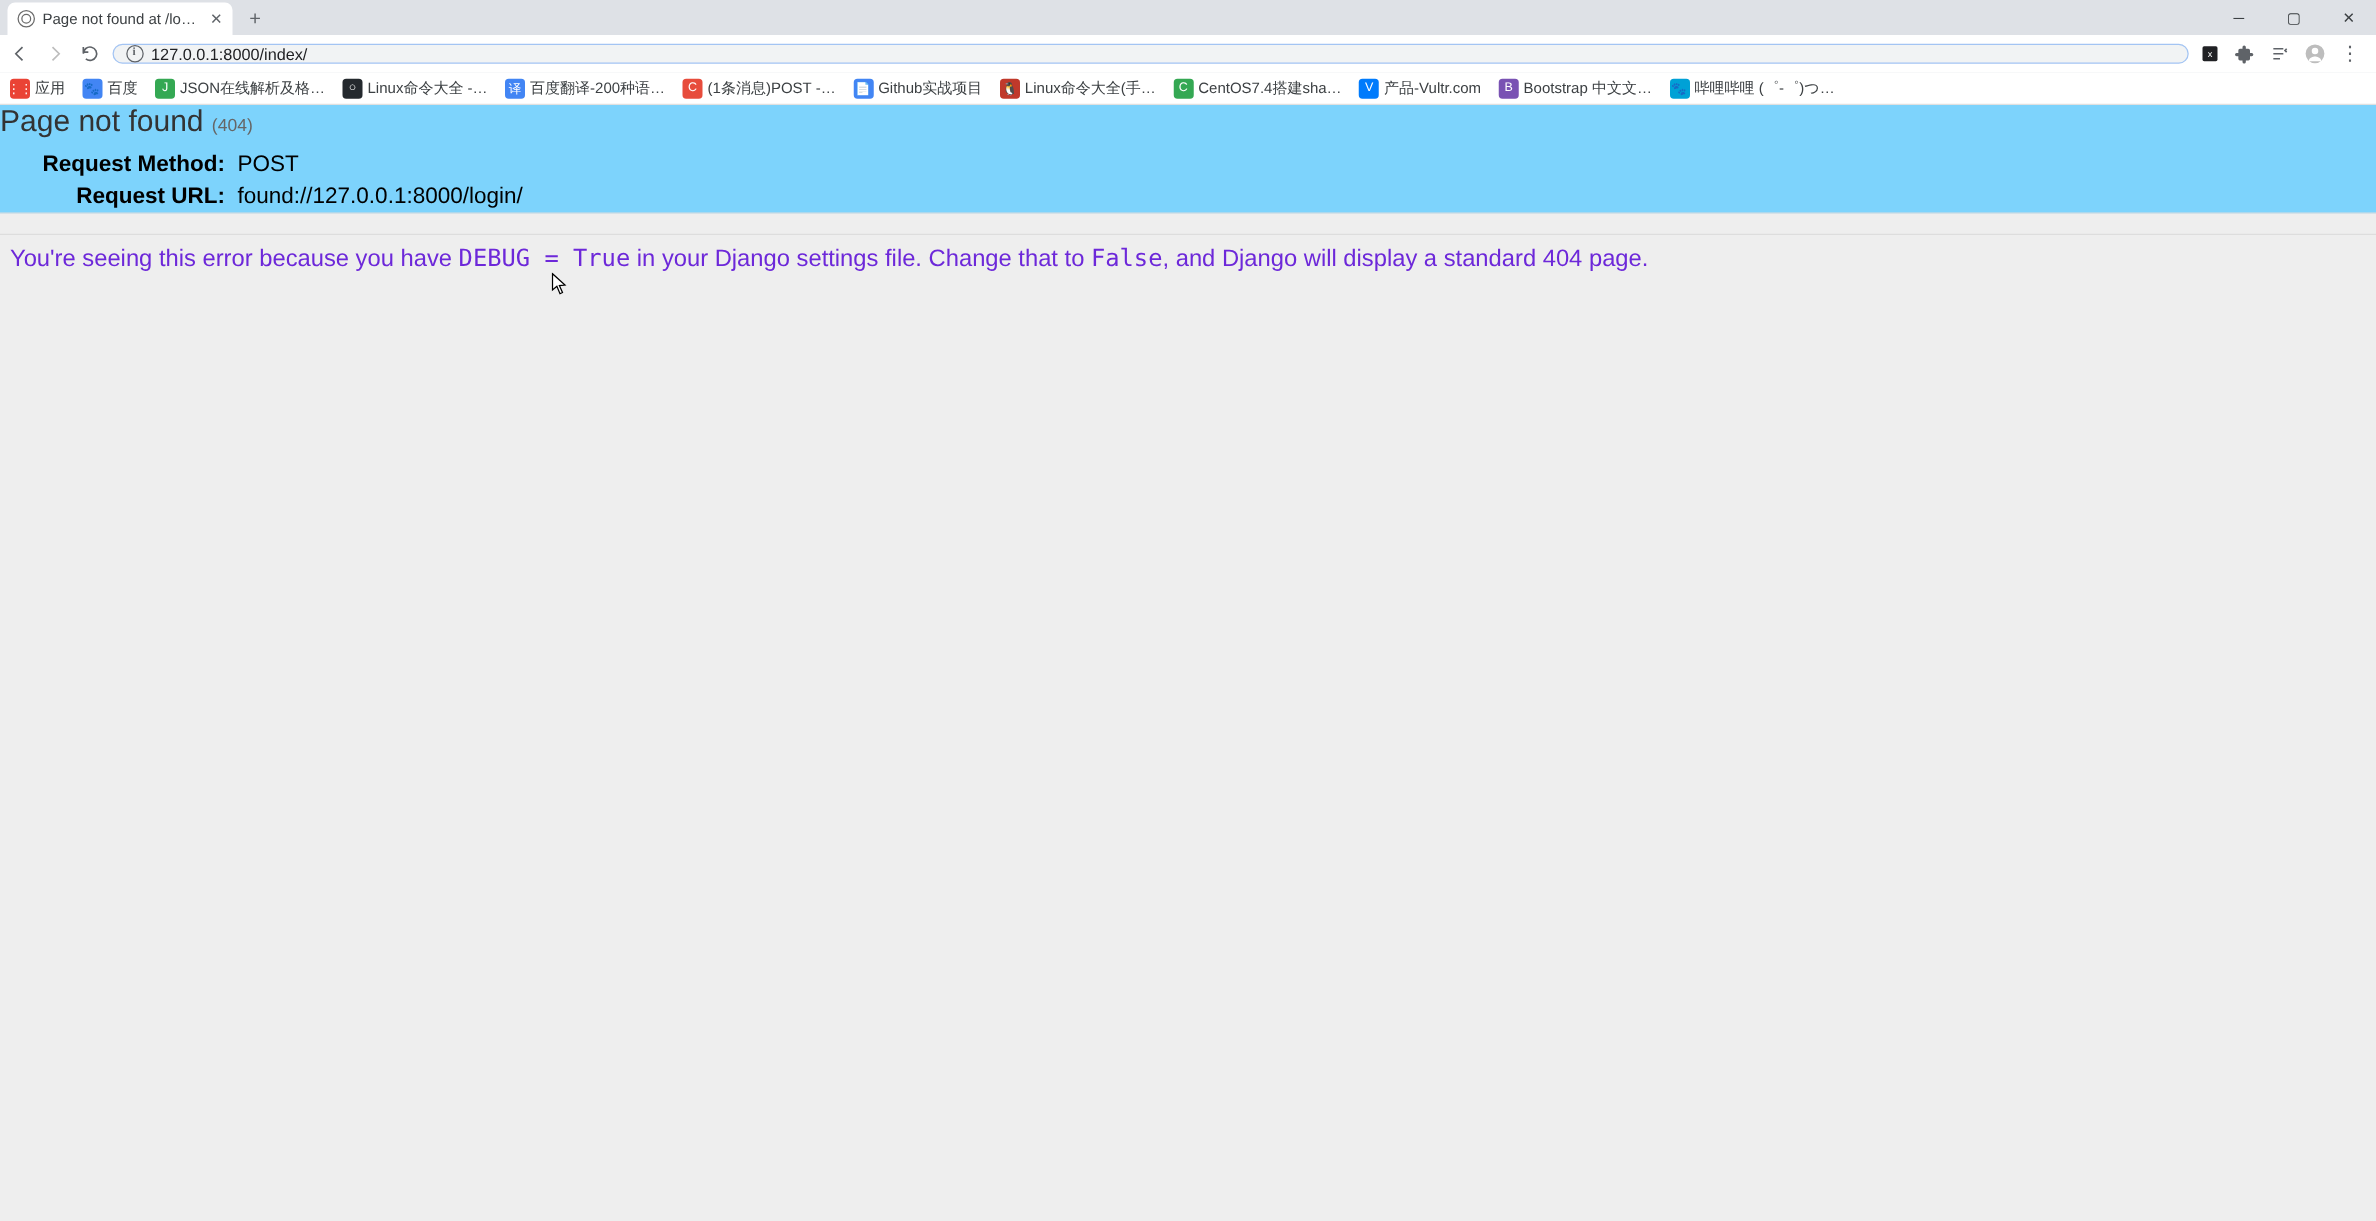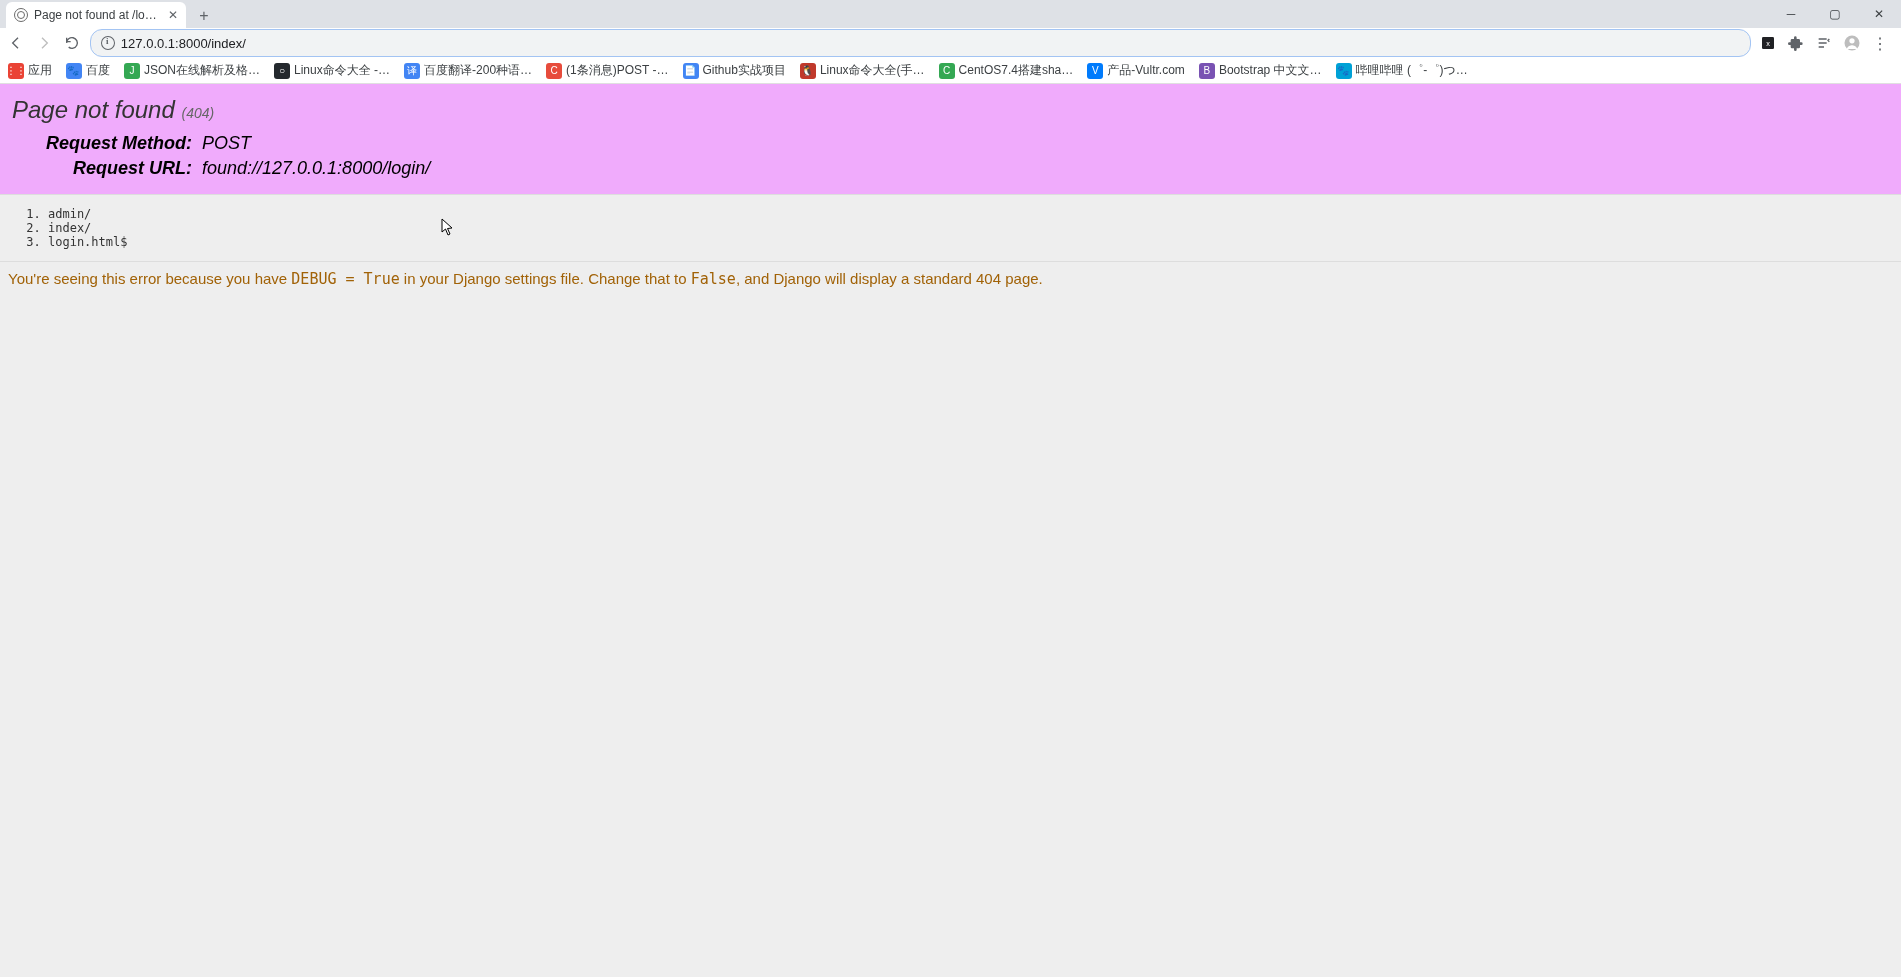--- a/index.html
+++ b/index.html
@@ -13,44 +13,44 @@
   .tab .favicon::before { content: ""; position: absolute; left: 2px; top: 2px; right: 2px; bottom: 2px; border-radius: 50%; border: 1px solid #6b6b6b; }
   .tab-title { font-size: 12px; color: #3c4043; white-space: nowrap; overflow: hidden; text-overflow: ellipsis; flex: 1; }
   .tab-close { font-size: 12px; color: #5f6368; cursor: pointer; }
   .new-tab { width: 24px; height: 24px; display: flex; align-items: center; justify-content: center; color: #5f6368; font-size: 16px; margin-left: 6px; cursor: pointer; }
   .window-controls { position: absolute; right: 0; top: 0; display: flex; height: 28px; }
   .window-controls div { width: 44px; display: flex; align-items: center; justify-content: center; color: #3c4043; font-size: 12px; }
 
   .nav-row { background: #ffffff; height: 30px; display: flex; align-items: center; padding: 0 6px; gap: 8px; }
   .nav-btn { width: 20px; height: 20px; display: flex; align-items: center; justify-content: center; color: #5f6368; cursor: pointer; }
   .nav-btn svg { width: 16px; height: 16px; }
-  .omnibox { flex: 1; height: 28px; background: #f1f3f4; border: 1px solid #a3c4f3; border-radius: 12px; display: flex; align-items: center; padding: 0 10px; gap: 6px; }
+  .omnibox { flex: 1; height: 16px; background: #f1f3f4; border: 1px solid #a3c4f3; border-radius: 12px; display: flex; align-items: center; padding: 0 10px; gap: 6px; }
   .omnibox .secure { width: 14px; height: 14px; border: 1.5px solid #5f6368; border-radius: 50%; position: relative; }
   .omnibox .secure::after { content: "i"; position: absolute; font-size: 9px; color: #5f6368; left: 4px; top: -1px; font-family: serif; font-weight: bold; }
   .omnibox input { border: none; background: transparent; outline: none; font-size: 13px; color: #202124; width: 100%; }
   .right-icons { display: flex; align-items: center; gap: 10px; padding-right: 6px; }
   .right-icons .ic { width: 18px; height: 18px; display: flex; align-items: center; justify-content: center; }
 
   .bookmarks { background: #ffffff; height: 26px; display: flex; align-items: center; padding: 0 8px; gap: 14px; border-bottom: 1px solid #e0e0e0; font-size: 12px; color: #3c4043; }
   .bm { display: flex; align-items: center; gap: 4px; cursor: pointer; white-space: nowrap; }
   .bm .bi { width: 16px; height: 16px; border-radius: 3px; display: flex; align-items: center; justify-content: center; font-size: 10px; color: #fff; flex-shrink: 0; }
 
   
-  .django-head { background: #f0abfc; border-bottom: 1px solid #ddd; padding: 12px; font-style: italic; }
+  .django-head { background: #7dd3fc; border-bottom: 1px solid #ddd; padding: 0; }
   .django-head h1 { font-size: 24px; font-weight: normal; color: #333; }
   .django-head h1 .code { font-size: 14px; color: #666; }
   .meta-table { margin-top: 6px; font-size: 18px; }
   .meta-table tr td { padding: 1px 4px; }
   .meta-table tr td:first-child { text-align: right; font-weight: bold; padding-left: 32px; }
 
   .django-body { background: #eeeeee; padding: 8px; font-size: 13px; color: #333; }
   .django-body ol { margin: 4px 0 4px 40px; font-family: monospace; font-size: 12px; }
   .django-body code { font-family: monospace; font-size: 12px; }
 
-  .django-foot { background: #eeeeee; border-top: 1px solid #ddd; padding: 8px; font-size: 15px; color: #a16207; }
+  .django-foot { background: #eeeeee; border-top: 1px solid #ddd; padding: 8px; font-size: 19px; color: #6d28d9; }
 
   .cursor { position: absolute; left: 441px; top: 218px; pointer-events: none; }
   .cursor svg { width: 14px; height: 18px; }
 </style>
 </head>
 <body>
 
 <div class="chrome">
   <div class="tab-strip">
     <div class="tab">
@@ -180,25 +180,20 @@
     </tr>
     <tr>
       <td>Request URL:</td>
       <td>found://127.0.0.1:8000/login/</td>
     </tr>
   </tbody>
     </table>
 </div>
 
 <div class="django-body">
-  <ol>
-      <li>admin/</li>
-      <li>index/</li>
-      <li>login.html$</li>
-    </ol>
 </div>
 
 <div class="django-foot">
   <p>
     <span>You're seeing this error because you have </span><code>DEBUG = True</code><span> in your Django settings file. Change that to </span><code>False</code><span>, and Django will display a standard 404 page.</span>
   </p>
 </div>
 
 <div class="cursor">
   <svg viewBox="0 0 14 18">

